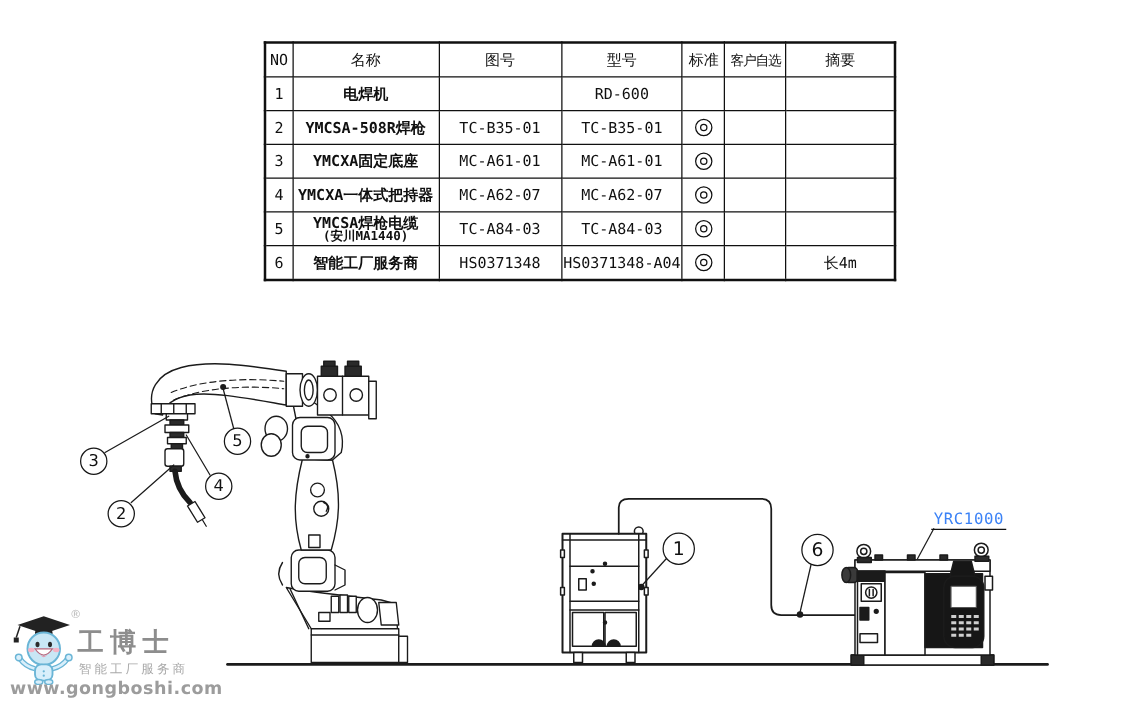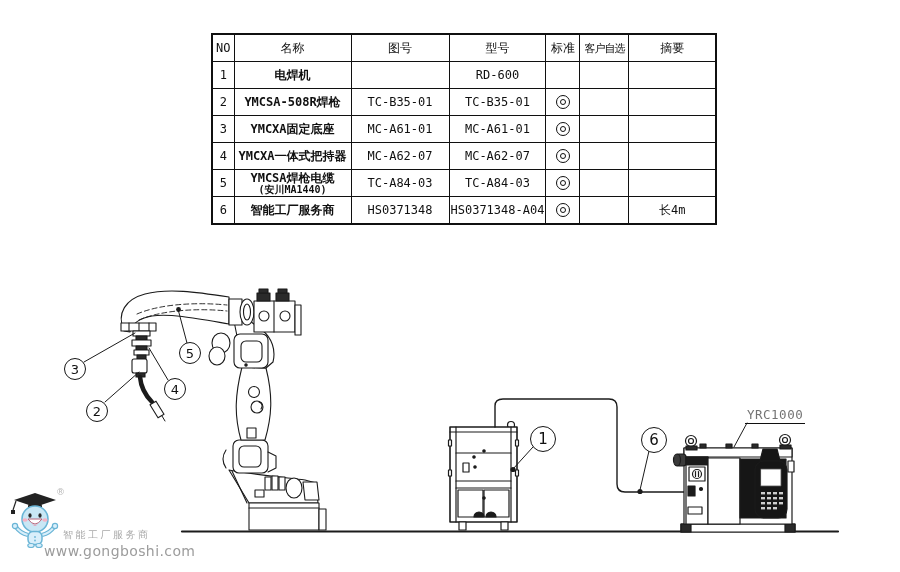--- a/index.html
+++ b/index.html
@@ -31,32 +31,32 @@
   .callout.big{width:26px;height:26px;font-size:15px;}
   .c1{left:530px;top:426px;}
   .c2{left:86px;top:400px;}
   .c3{left:64px;top:358px;}
   .c4{left:164px;top:378px;}
   .c5{left:179px;top:342px;}
   .c6{left:641px;top:427px;}
 
   
   #yrc-label{position:absolute;left:745px;top:407px;font-family:"DejaVu Sans Mono","DejaVu Sans",sans-serif;
-             font-size:12.5px;color:#737373;border-bottom:1.2px solid #101010;padding:0 2px 1px 2px;
+             font-size:12.5px;color:#3b82f6;border-bottom:1.2px solid #101010;padding:0 2px 1px 2px;
              letter-spacing:0.5px;}
 
   
   #logo{position:absolute;left:6px;top:486px;width:180px;height:84px;}
   #logo .mascot{position:absolute;left:2px;top:2px;width:54px;height:60px;}
   #logo .reg{position:absolute;left:50px;top:1px;font-size:9px;color:#b9b9b9;}
   #logo .brand{position:absolute;left:56px;top:14px;font-size:21px;color:#8d8d8d;font-weight:bold;
                font-family:"DejaVu Serif","Liberation Serif",serif;letter-spacing:5px;}
   #logo .tagline{position:absolute;left:57px;top:42px;font-size:10px;color:#a9a9a9;letter-spacing:2.5px;}
-  #logo .url{position:absolute;left:2px;top:57px;font-size:14px;color:#9c9c9c;font-weight:400;
-             letter-spacing:0.4px;margin-left:36px;}
+  #logo .url{position:absolute;left:2px;top:57px;font-size:14px;color:#9c9c9c;font-weight:700;
+             letter-spacing:0.4px;}
 </style>
 </head>
 <body>
 
 <div id="screen">
 
   <svg id="scene" viewBox="0 0 900 572" stroke-linejoin="round" stroke-linecap="round">
 
     <line x1="182" y1="531.5" x2="838" y2="531.5" stroke="#1b1b1b" stroke-width="2.2"></line>
 
@@ -348,17 +348,18 @@
       <path d="M 34,47 Q 42,45 46,39" fill="none" stroke="#d9effb" stroke-width="2.2"></path>
       <circle cx="7" cy="38" r="2.6" fill="#d9effb" stroke="#6ab5d6" stroke-width="1.2"></circle>
       <circle cx="47" cy="38" r="2.6" fill="#d9effb" stroke="#6ab5d6" stroke-width="1.2"></circle>
       <rect x="20" y="43.5" width="14" height="13" rx="5" fill="#d9effb" stroke="#6ab5d6" stroke-width="1.5"></rect>
       <circle cx="27" cy="49" r="0.9" fill="#6ab5d6"></circle>
       <circle cx="27" cy="52.5" r="0.9" fill="#6ab5d6"></circle>
       <ellipse cx="23" cy="57.5" rx="3.2" ry="2" fill="#d9effb" stroke="#6ab5d6" stroke-width="1.2"></ellipse>
       <ellipse cx="31" cy="57.5" rx="3.2" ry="2" fill="#d9effb" stroke="#6ab5d6" stroke-width="1.2"></ellipse>
     </svg>
     <span class="reg">®</span>
+    <div class="brand">工博士</div>
     <div class="tagline">智能工厂服务商</div>
     <div class="url">www.gongboshi.com</div>
   </div>
 
 </div>
 
 </body></html>

